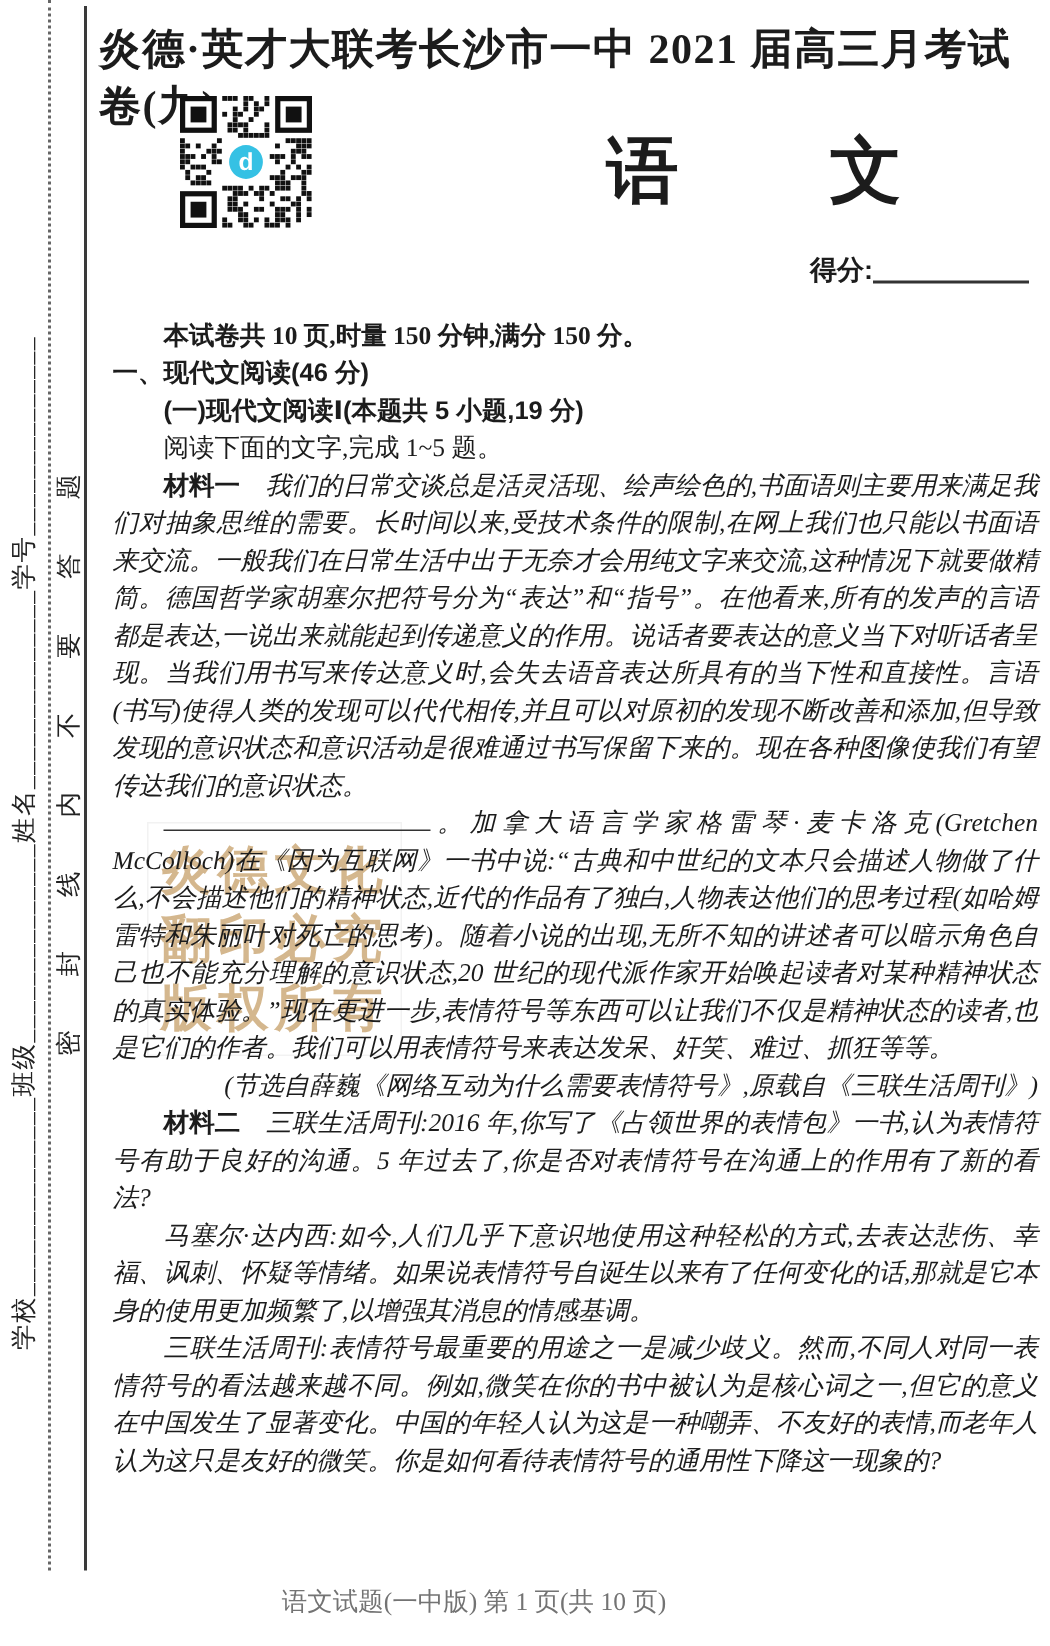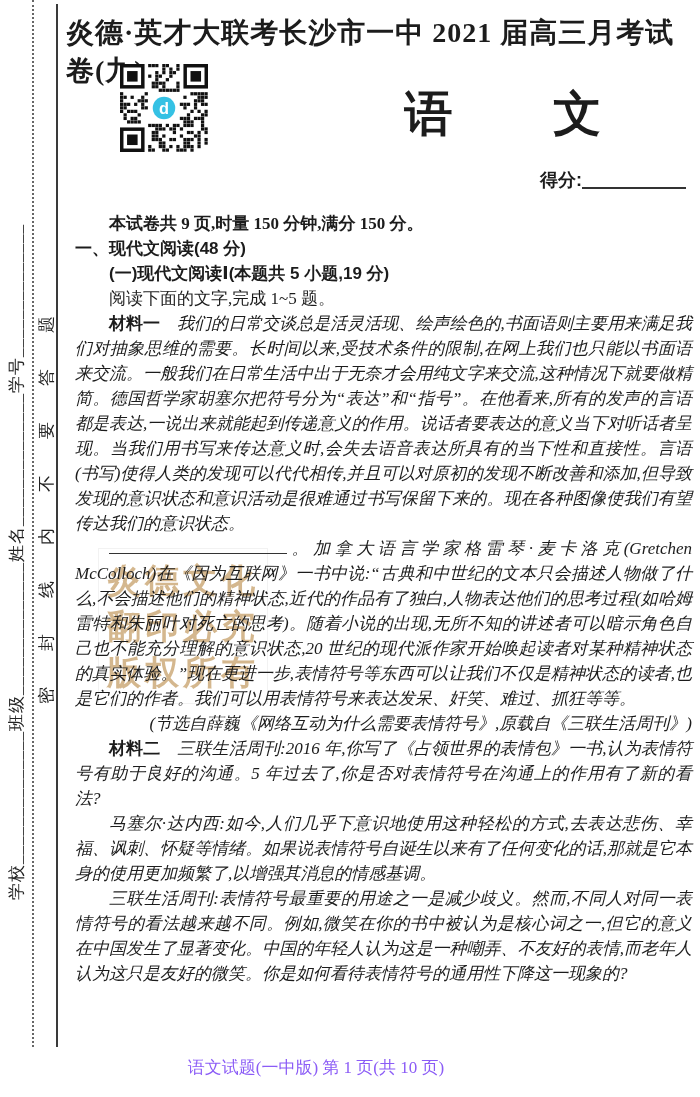--- a/index.html
+++ b/index.html
@@ -51,21 +51,21 @@
          font-family:"Liberation Sans","DejaVu Sans",sans-serif;}
   .kai{font-style:italic;}
   .mat-label{font-style:normal;font-weight:bold;margin-right:1em;
              font-family:"Liberation Sans","DejaVu Sans",sans-serif;margin-top:12px;}
   .blank-line{display:inline-block;width:178px;height:1em;
               border-bottom:1.5px solid #333;}
   .attribution{text-align:right;text-indent:0 !important;}
 
   
   .footer{position:absolute;left:0;top:1056px;width:632px;text-align:center;
-          font-size:17px;color:#8b5cf6;z-index:1;}
+          font-size:17px;color:#737373;z-index:1;}
 </style>
 </head>
 <body>
 
 <div class="page">
 
   <div class="seal-fields-anchor">
     <span class="rot">学校______________班级______________姓名______________学号______________</span>
   </div>
   <div class="dotted-line"></div>
@@ -273,22 +273,22 @@
     </g>
   </svg>
 
   <div class="subject">语文</div>
 
   <div class="score">
     <span>得分:</span><span class="score-line"></span>
   </div>
 
   <div class="flow">
-    <p class="intro">本试卷共 9 页,时量 150 分钟,满分 150 分。</p>
-    <p class="h-section">一、现代文阅读(48 分)</p>
+    <p class="intro">本试卷共 10 页,时量 150 分钟,满分 150 分。</p>
+    <p class="h-section">一、现代文阅读(46 分)</p>
     <p class="h-sub">(一)现代文阅读Ⅰ(本题共 5 小题,19 分)</p>
     <p>阅读下面的文字,完成 1~5 题。</p>
 
     <p class="kai"><span class="mat-label">材料一</span><span>我们的日常交谈总是活灵活现、绘声绘色的,书面语则主要用来满足我们对抽象思维的需要。长时间以来,受技术条件的限制,在网上我们也只能以书面语来交流。一般我们在日常生活中出于无奈才会用纯文字来交流,这种情况下就要做精简。德国哲学家胡塞尔把符号分为“表达”和“指号”。在他看来,所有的发声的言语都是表达,一说出来就能起到传递意义的作用。说话者要表达的意义当下对听话者呈现。当我们用书写来传达意义时,会失去语音表达所具有的当下性和直接性。言语(书写)使得人类的发现可以代代相传,并且可以对原初的发现不断改善和添加,但导致发现的意识状态和意识活动是很难通过书写保留下来的。现在各种图像使我们有望传达我们的意识状态。</span></p>
 
     <p class="kai"><span class="blank-line"></span><span>。加拿大语言学家格雷琴·麦卡洛克(Gretchen McColloch)在《因为互联网》一书中说:“古典和中世纪的文本只会描述人物做了什么,不会描述他们的精神状态,近代的作品有了独白,人物表达他们的思考过程(如哈姆雷特和朱丽叶对死亡的思考)。随着小说的出现,无所不知的讲述者可以暗示角色自己也不能充分理解的意识状态,20 世纪的现代派作家开始唤起读者对某种精神状态的真实体验。”现在更进一步,表情符号等东西可以让我们不仅是精神状态的读者,也是它们的作者。我们可以用表情符号来表达发呆、奸笑、难过、抓狂等等。</span></p>
 
 
     <p class="kai attribution">(节选自薛巍《网络互动为什么需要表情符号》,原载自《三联生活周刊》)</p>
 

